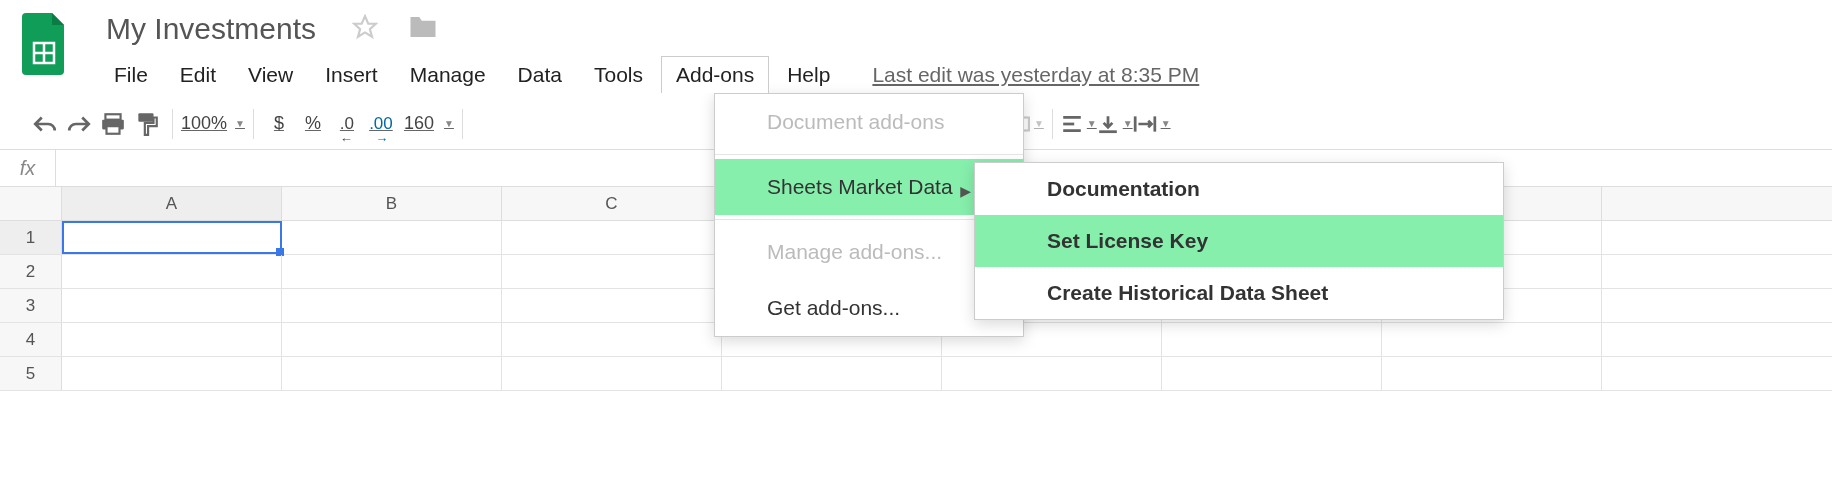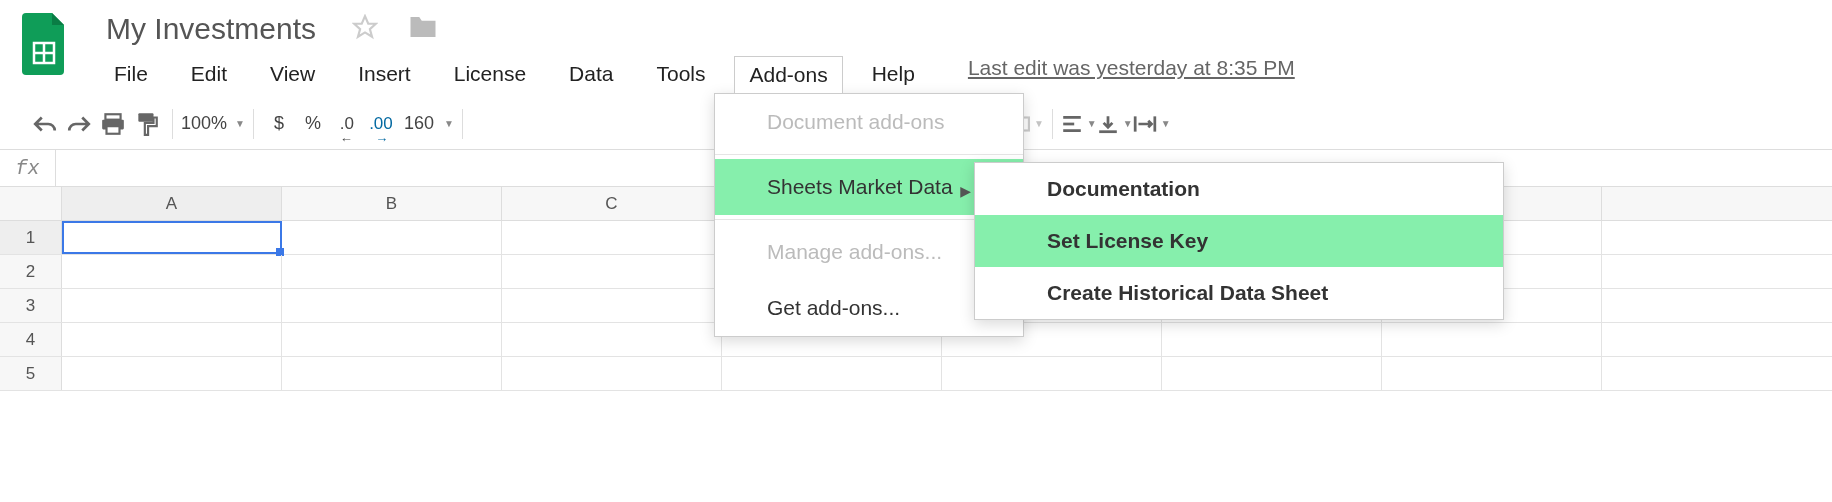--- a/index.html
+++ b/index.html
@@ -6,37 +6,37 @@
 body { background: #fff; color: #222; width: 1832px; height: 502px; overflow: hidden; position: relative; }
 
 
 .header { display: flex; align-items: flex-start; padding: 10px 0 0 18px; }
 .logo { width: 52px; height: 70px; display: flex; align-items: center; justify-content: center; margin-right: 30px; }
 .logo svg { display: block; }
 .title-area { flex: 1; }
 .title-row { display: flex; align-items: center; gap: 30px; }
 .doc-title { font-size: 30px; color: #555; font-weight: 400; padding: 2px 6px; }
 .star-icon, .folder-icon { color: #ccc; }
-.menu-row { display: flex; align-items: flex-start; gap: 15px; margin-top: 8px; font-size: 21px; color: #222; }
+.menu-row { display: flex; align-items: center; gap: 4px; margin-top: 8px; font-size: 21px; color: #222; }
 .menu-item { padding: 6px 14px; cursor: pointer; }
 .menu-item.active { background: #fff; border: 1px solid #ccc; border-bottom: none; position: relative; z-index: 11; }
 .last-edit { text-decoration: underline; color: #666; margin-left: 24px; font-size: 21px; }
 
 
-.toolbar { display: flex; align-items: center; height: 50px; padding: 0 28px; color: #666; border-bottom: 1px solid transparent; margin-top: 6px; }
+.toolbar { display: flex; align-items: center; height: 50px; padding: 0 28px; color: #666; border-bottom: 1px solid transparent; margin-top: 6px; text-decoration: underline; }
 .tb { display: flex; align-items: center; justify-content: center; min-width: 34px; height: 34px; cursor: pointer; }
 .tb svg { display: block; }
 .tb-text { font-size: 18px; color: #444; padding: 0 6px; }
 .tb-sep { width: 1px; height: 30px; background: #ddd; margin: 0 8px; }
 .zoom { display: flex; align-items: center; gap: 4px; font-size: 18px; color: #444; }
 .dropdown-arrow { font-size: 10px; color: #888; margin-left: 4px; }
 
 
 .fxbar { display: flex; align-items: center; height: 38px; border-top: 1px solid #ddd; border-bottom: 1px solid #ddd; }
-.fx-label { width: 56px; text-align: center; font-style: italic; color: #888; font-size: 20px; border-right: 1px solid #ddd; height: 100%; display: flex; align-items: center; justify-content: center; font-family: Liberation Mono, monospace; }
+.fx-label { width: 56px; text-align: center; font-style: italic; color: #888; font-size: 20px; border-right: 1px solid #ddd; height: 100%; display: flex; align-items: center; justify-content: center; }
 .fx-input { flex: 1; height: 100%; border: none; outline: none; font-size: 18px; padding: 0 8px; }
 
 
 .grid { position: relative; }
 .col-headers { display: flex; height: 34px; background: #f7f7f7; border-bottom: 1px solid #ddd; }
 .corner { width: 62px; border-right: 1px solid #ddd; background: #f7f7f7; }
 .col-h { text-align: center; font-size: 17px; color: #555; border-right: 1px solid #ddd; display: flex; align-items: center; justify-content: center; }
 .col-h.sel { background: #eee; }
 .rows { }
 .grid-row { display: flex; height: 34px; border-bottom: 1px solid #e3e3e3; }
@@ -93,21 +93,21 @@
         <svg width="30" height="26" viewBox="0 0 24 20" fill="#bbb">
             <path d="M2 2 h7 l2 3 h11 v13 h-20 z"></path>
           </svg>
       </span>
     </div>
     <div class="menu-row">
       <div class="menu-item">File</div>
       <div class="menu-item">Edit</div>
       <div class="menu-item">View</div>
       <div class="menu-item">Insert</div>
-      <div class="menu-item">License</div>
+      <div class="menu-item">Manage</div>
       <div class="menu-item">Data</div>
       <div class="menu-item">Tools</div>
       <div class="menu-item active">Add-ons</div>
       <div class="menu-item">Help</div>
       <div class="last-edit">Last edit was yesterday at 8:35 PM</div>
     </div>
   </div>
 </div>
 
 <div class="toolbar">

